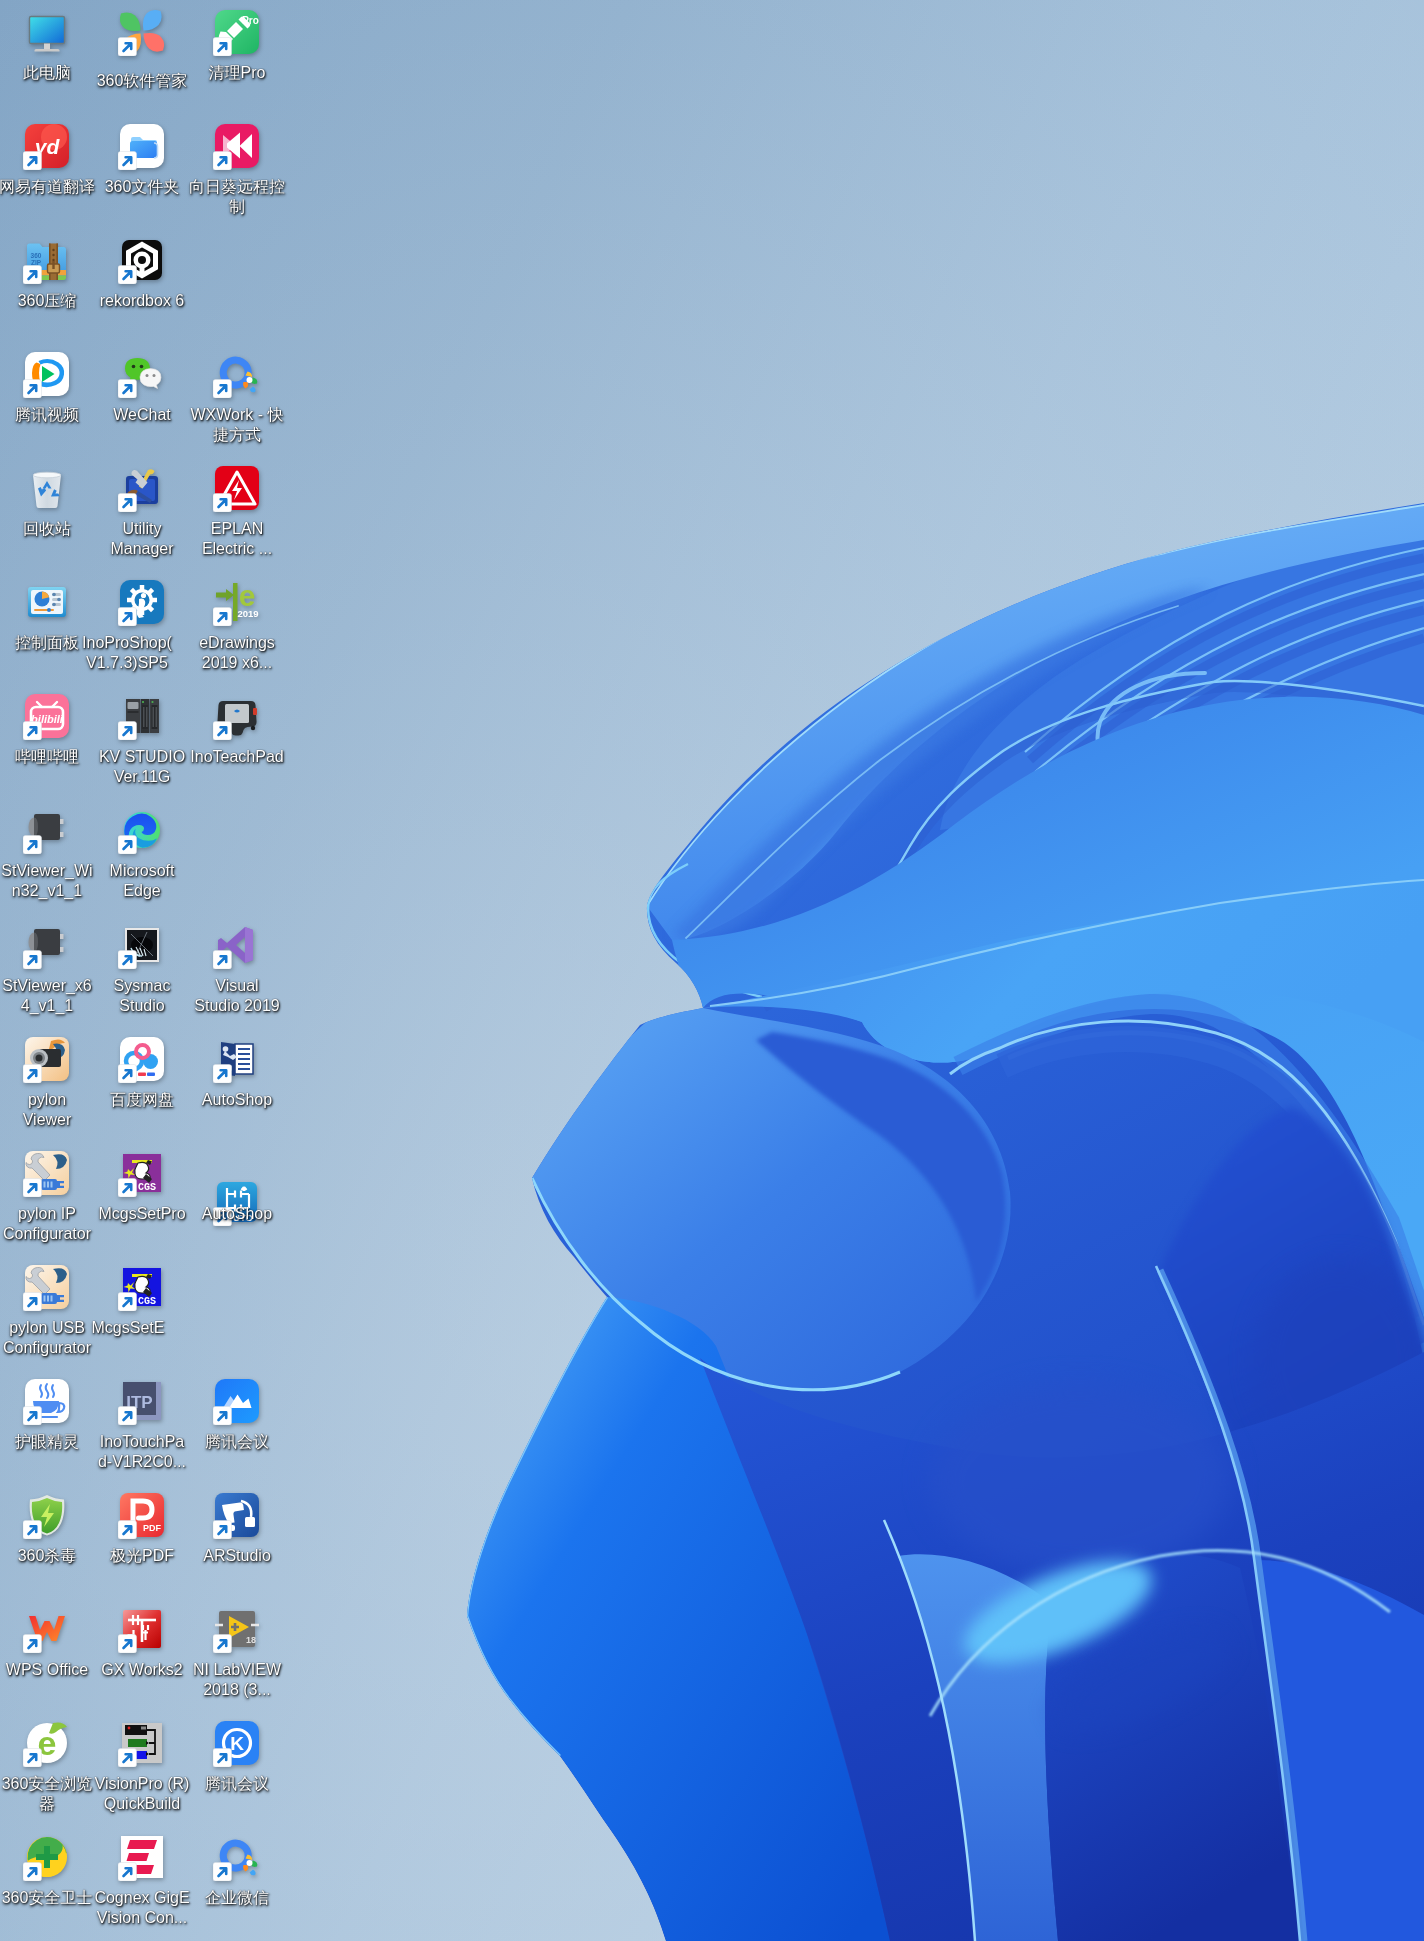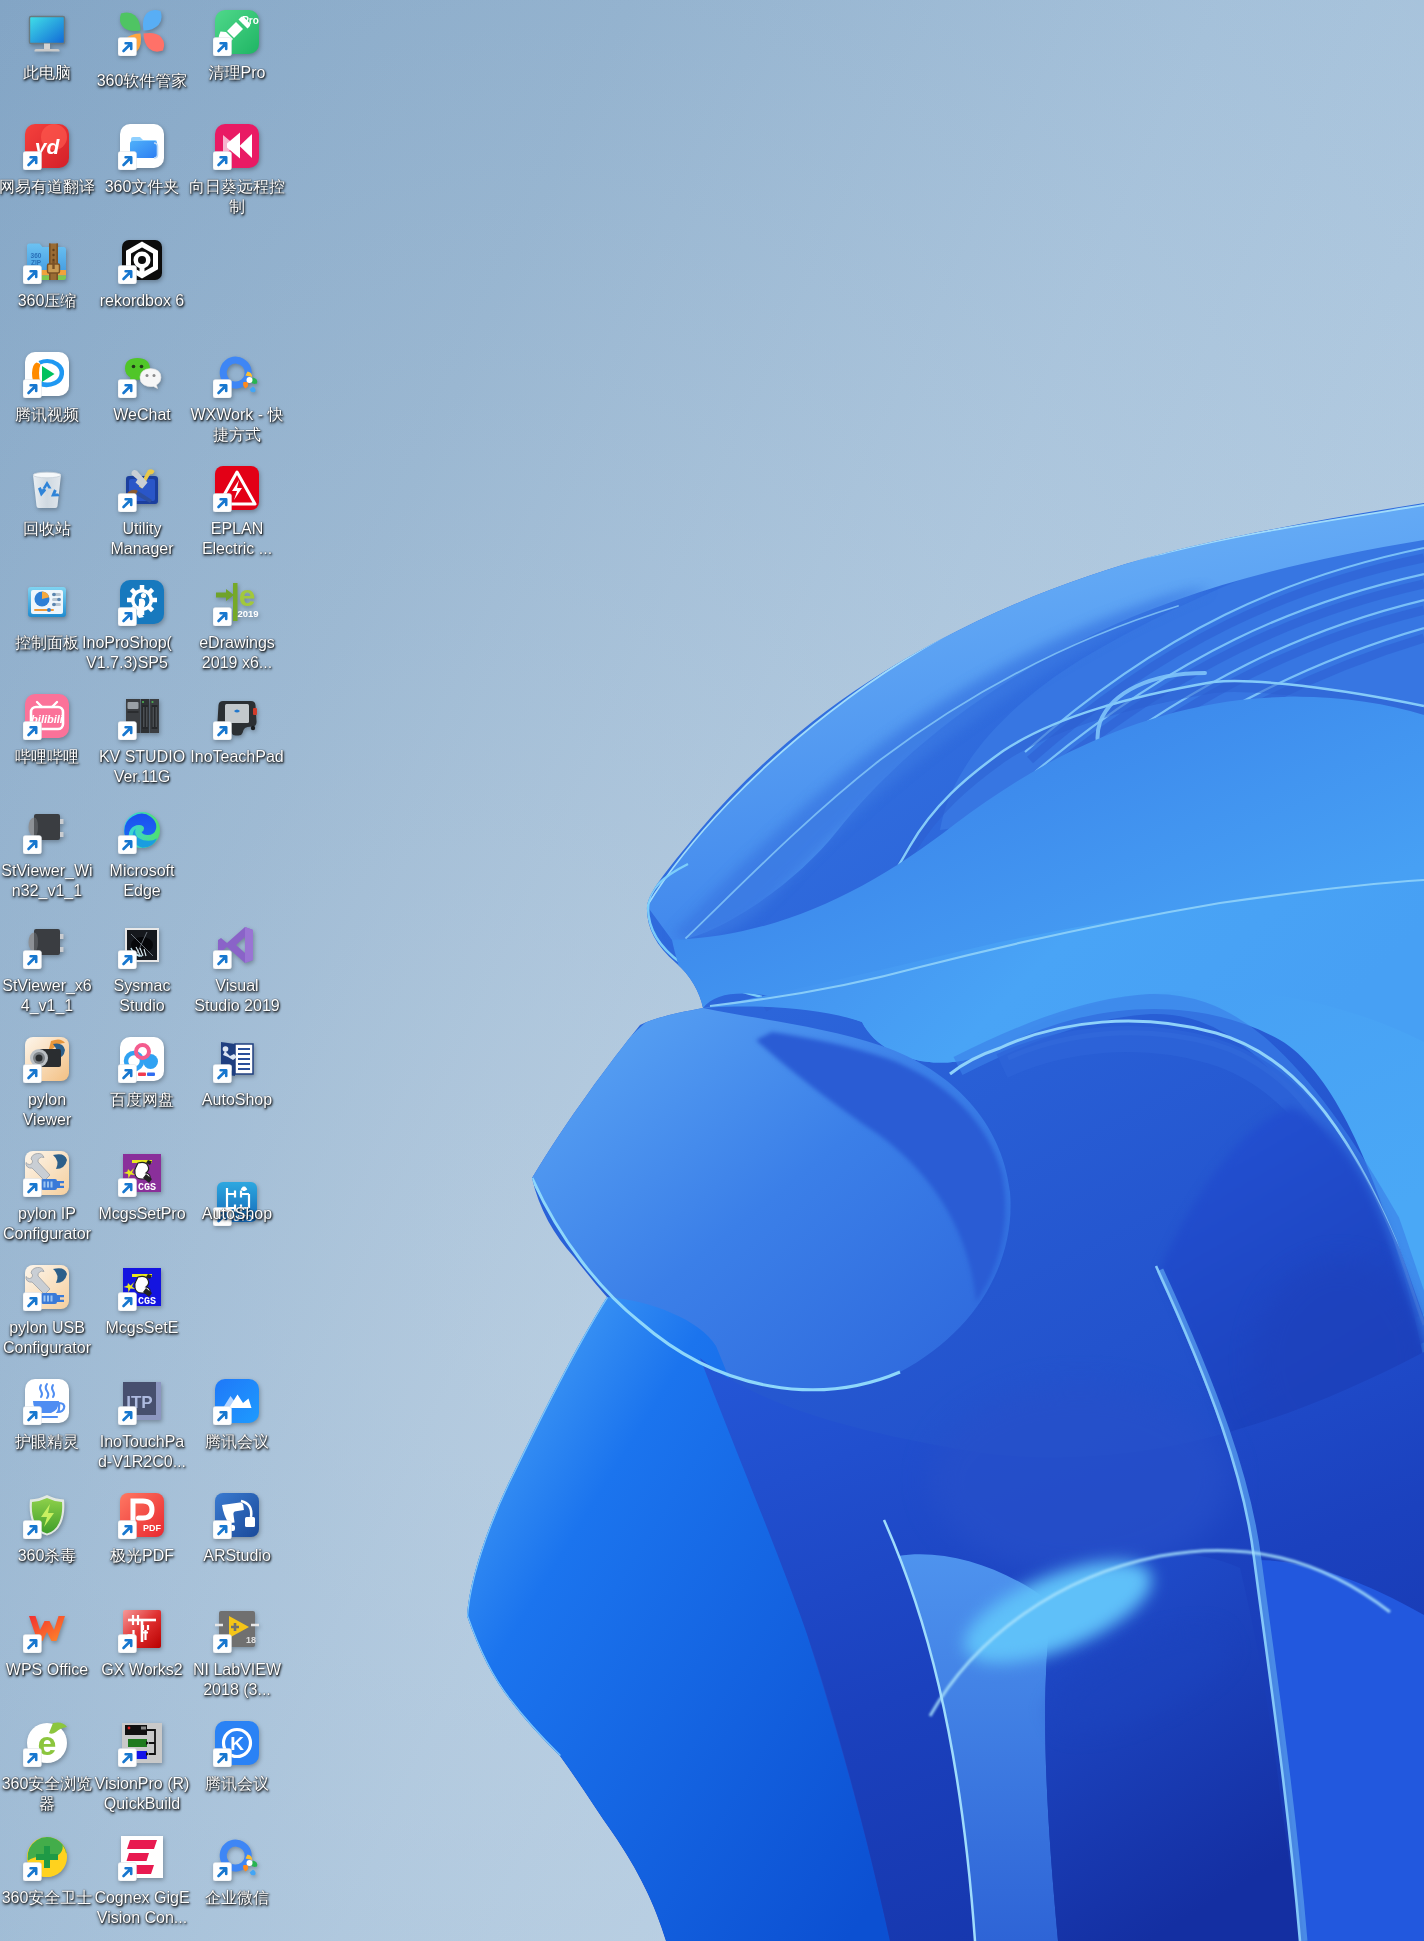--- a/index.html
+++ b/index.html
@@ -713,21 +713,21 @@
       <path d="M20 14 q8 -2 10 3 q2 4 -2 7 q5 1 4 6 l-8 0 q-6 0 -7 -5 q-1 -4 1 -7z" fill="#fff" stroke="#222" stroke-width="1.2"></path>
       <path d="M28 25 l6 5 -3 4 -6 -5z" fill="#222"></path>
       <path d="M10 20 l2.5 2.5 3.5 -3.5 -2 4.5 3 2.5 -4.5 -0.5 -2 4 -0.5 -4.5 -4.5 -1 4 -1.5z" fill="#e8e820"></path>
       <text x="29" y="41" font-family="Liberation Mono" font-size="10" font-weight="bold" fill="#fff" text-anchor="middle">CGS</text>
       <g>
         <rect x="0" y="29.5" width="18.5" height="18.5" rx="2.5" fill="#fff" stroke="#d7dde2" stroke-width="0.5"></rect>
         <path d="M5.5 43 L12.5 36 M7.6 35.3 L13.2 35.3 L13.2 40.9" stroke="#1777cf" stroke-width="2.6" fill="none" stroke-linecap="round" stroke-linejoin="round"></path>
       </g>
     </svg>
   </div>
-<div class="lb" style="left:77px;top:1318px">McgsSetE</div>
+<div class="lb" style="left:63px;top:1318px">McgsSetE</div>
 <div class="ic" style="left:23px;top:1377px">
     <svg width="48" height="48" viewBox="0 0 48 48">
       <rect x="2" y="2" width="44" height="44" rx="10" fill="#fff"></rect>
       <g stroke="#4f8df2" stroke-width="2" fill="none" stroke-linecap="round">
         <path d="M18 8 q-2 3 0 6 q2 3 0 6"></path>
         <path d="M24 7 q-2.5 3.5 0 7 q2.5 3.5 0 7"></path>
         <path d="M30 8 q-2 3 0 6 q2 3 0 6"></path>
       </g>
       <path d="M10 24 h26 q0 9 -8 12 h-10 q-8 -3 -8 -12z" fill="#4f8df2"></path>
       <path d="M36 26 q6 0 5 5 q-1 4 -6 4 q1.5 -2 1 -9z" fill="none" stroke="#4f8df2" stroke-width="2.2"></path>

